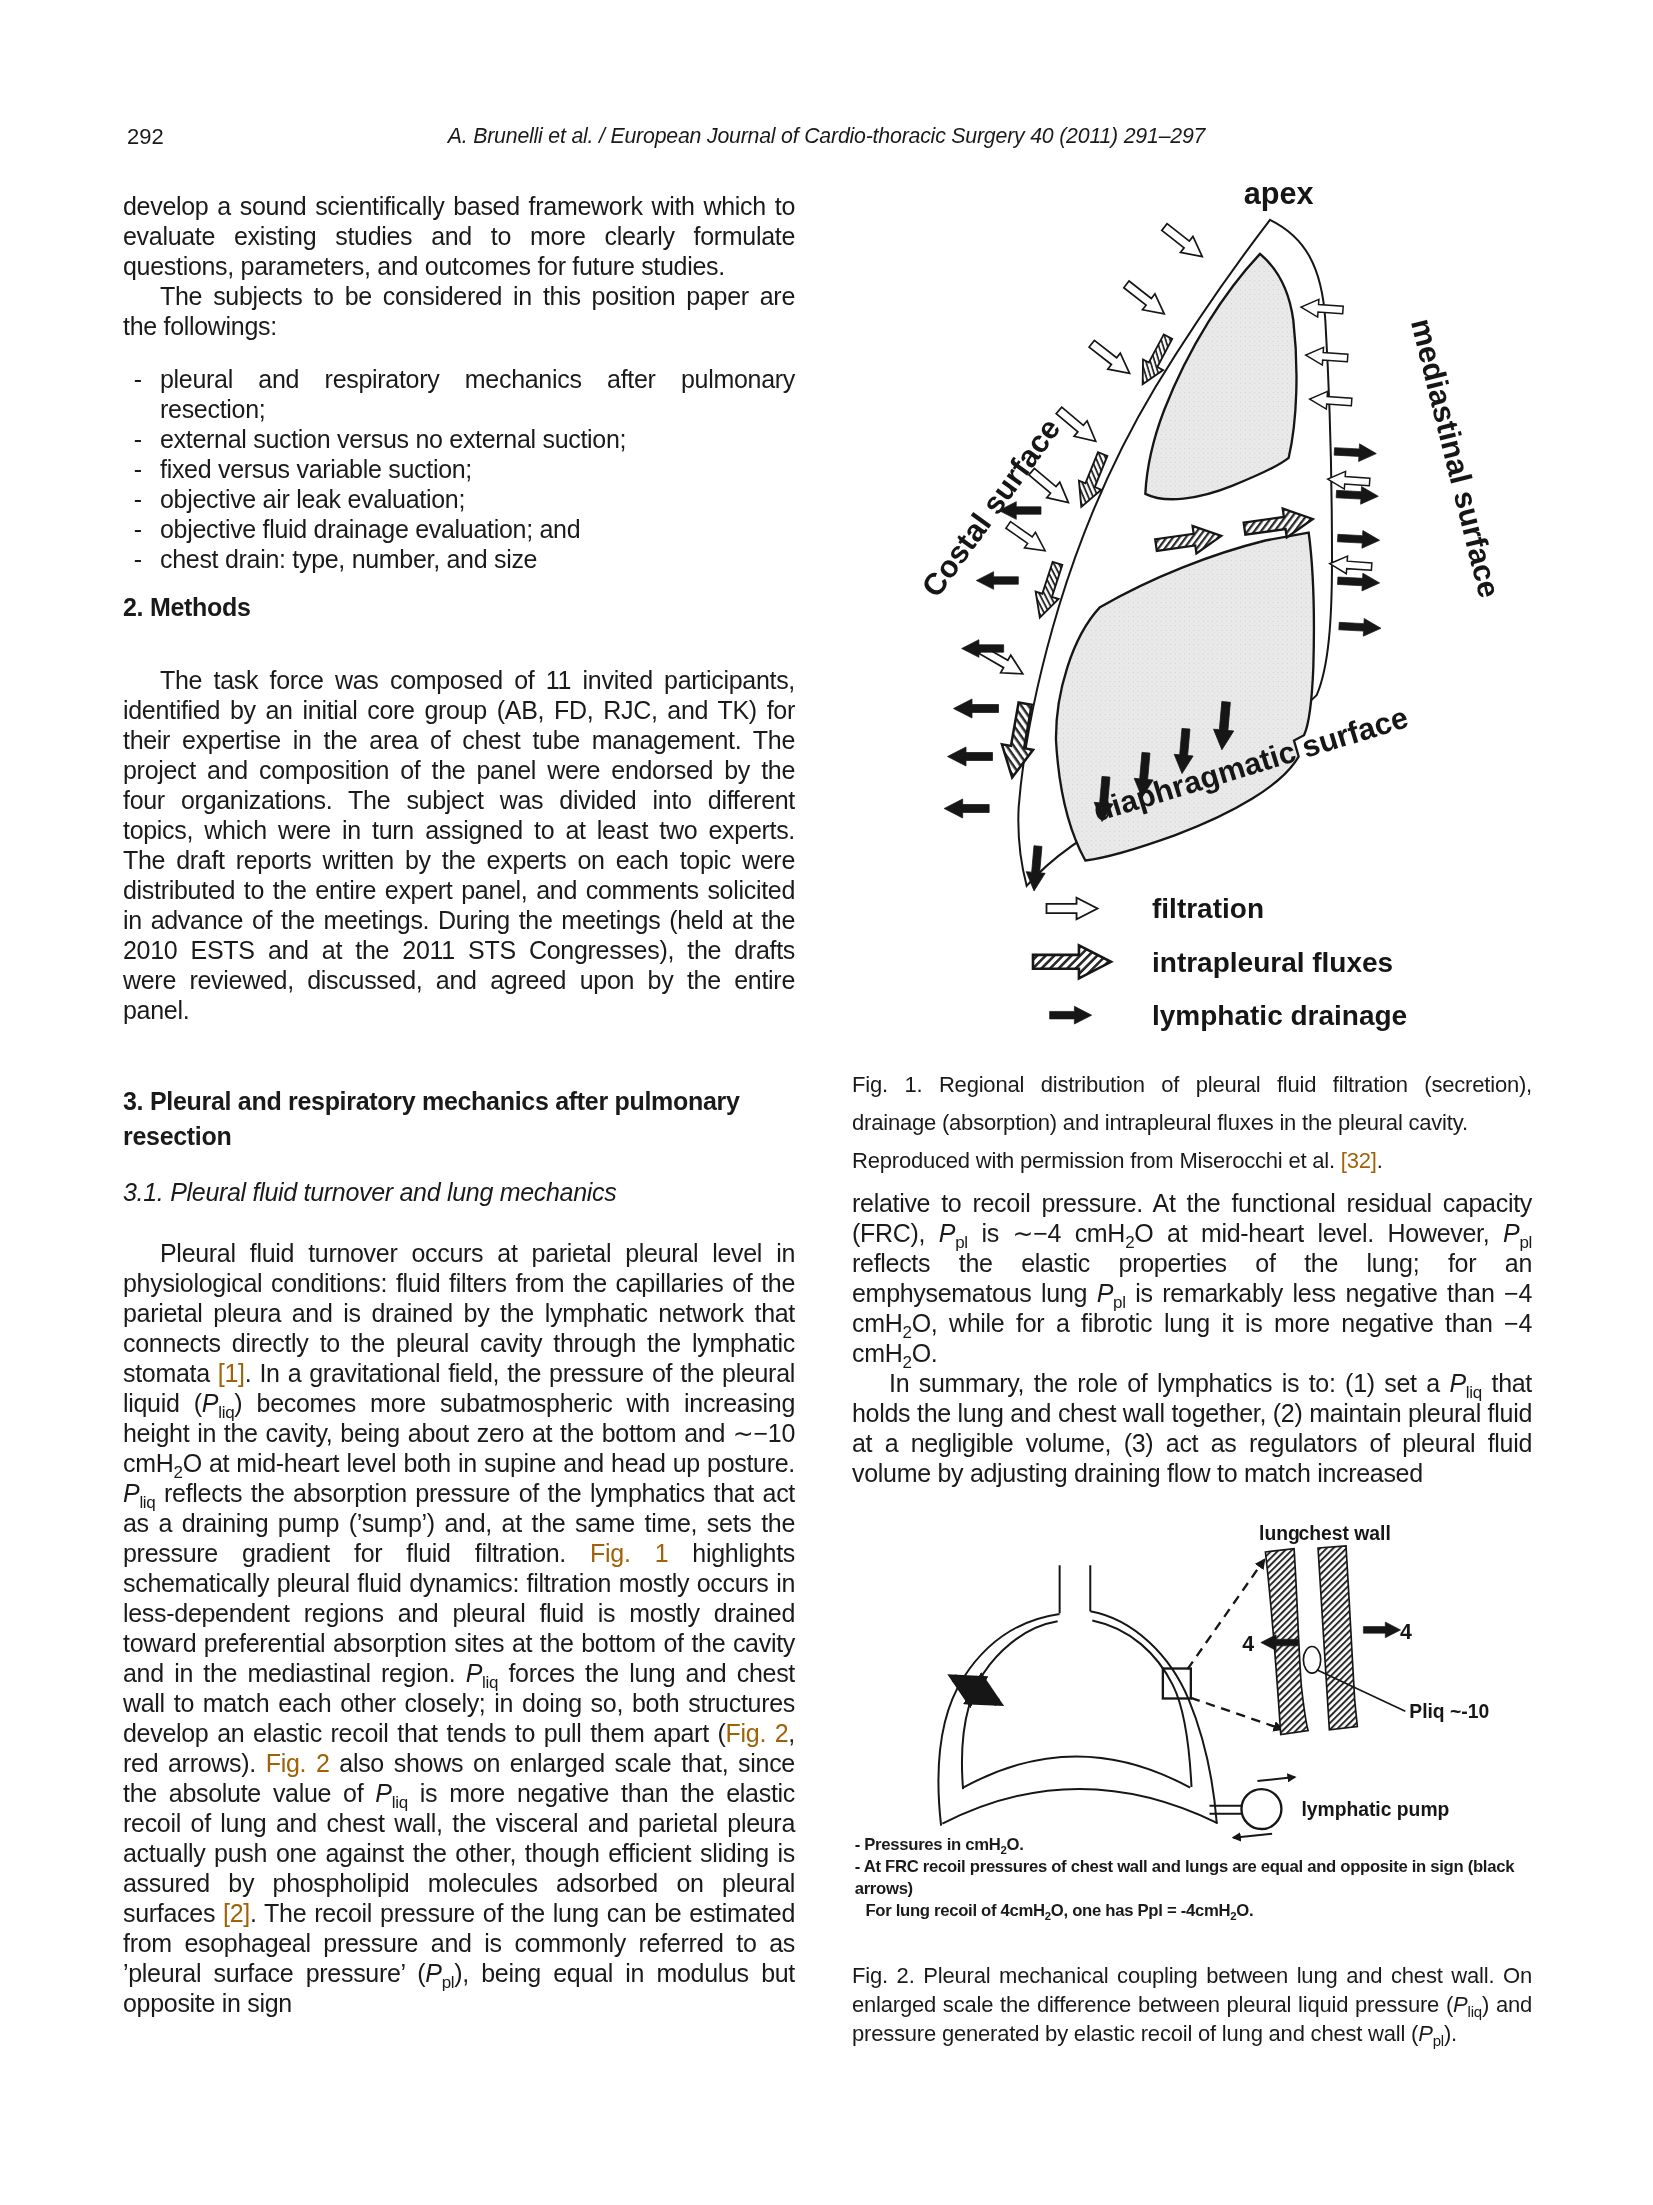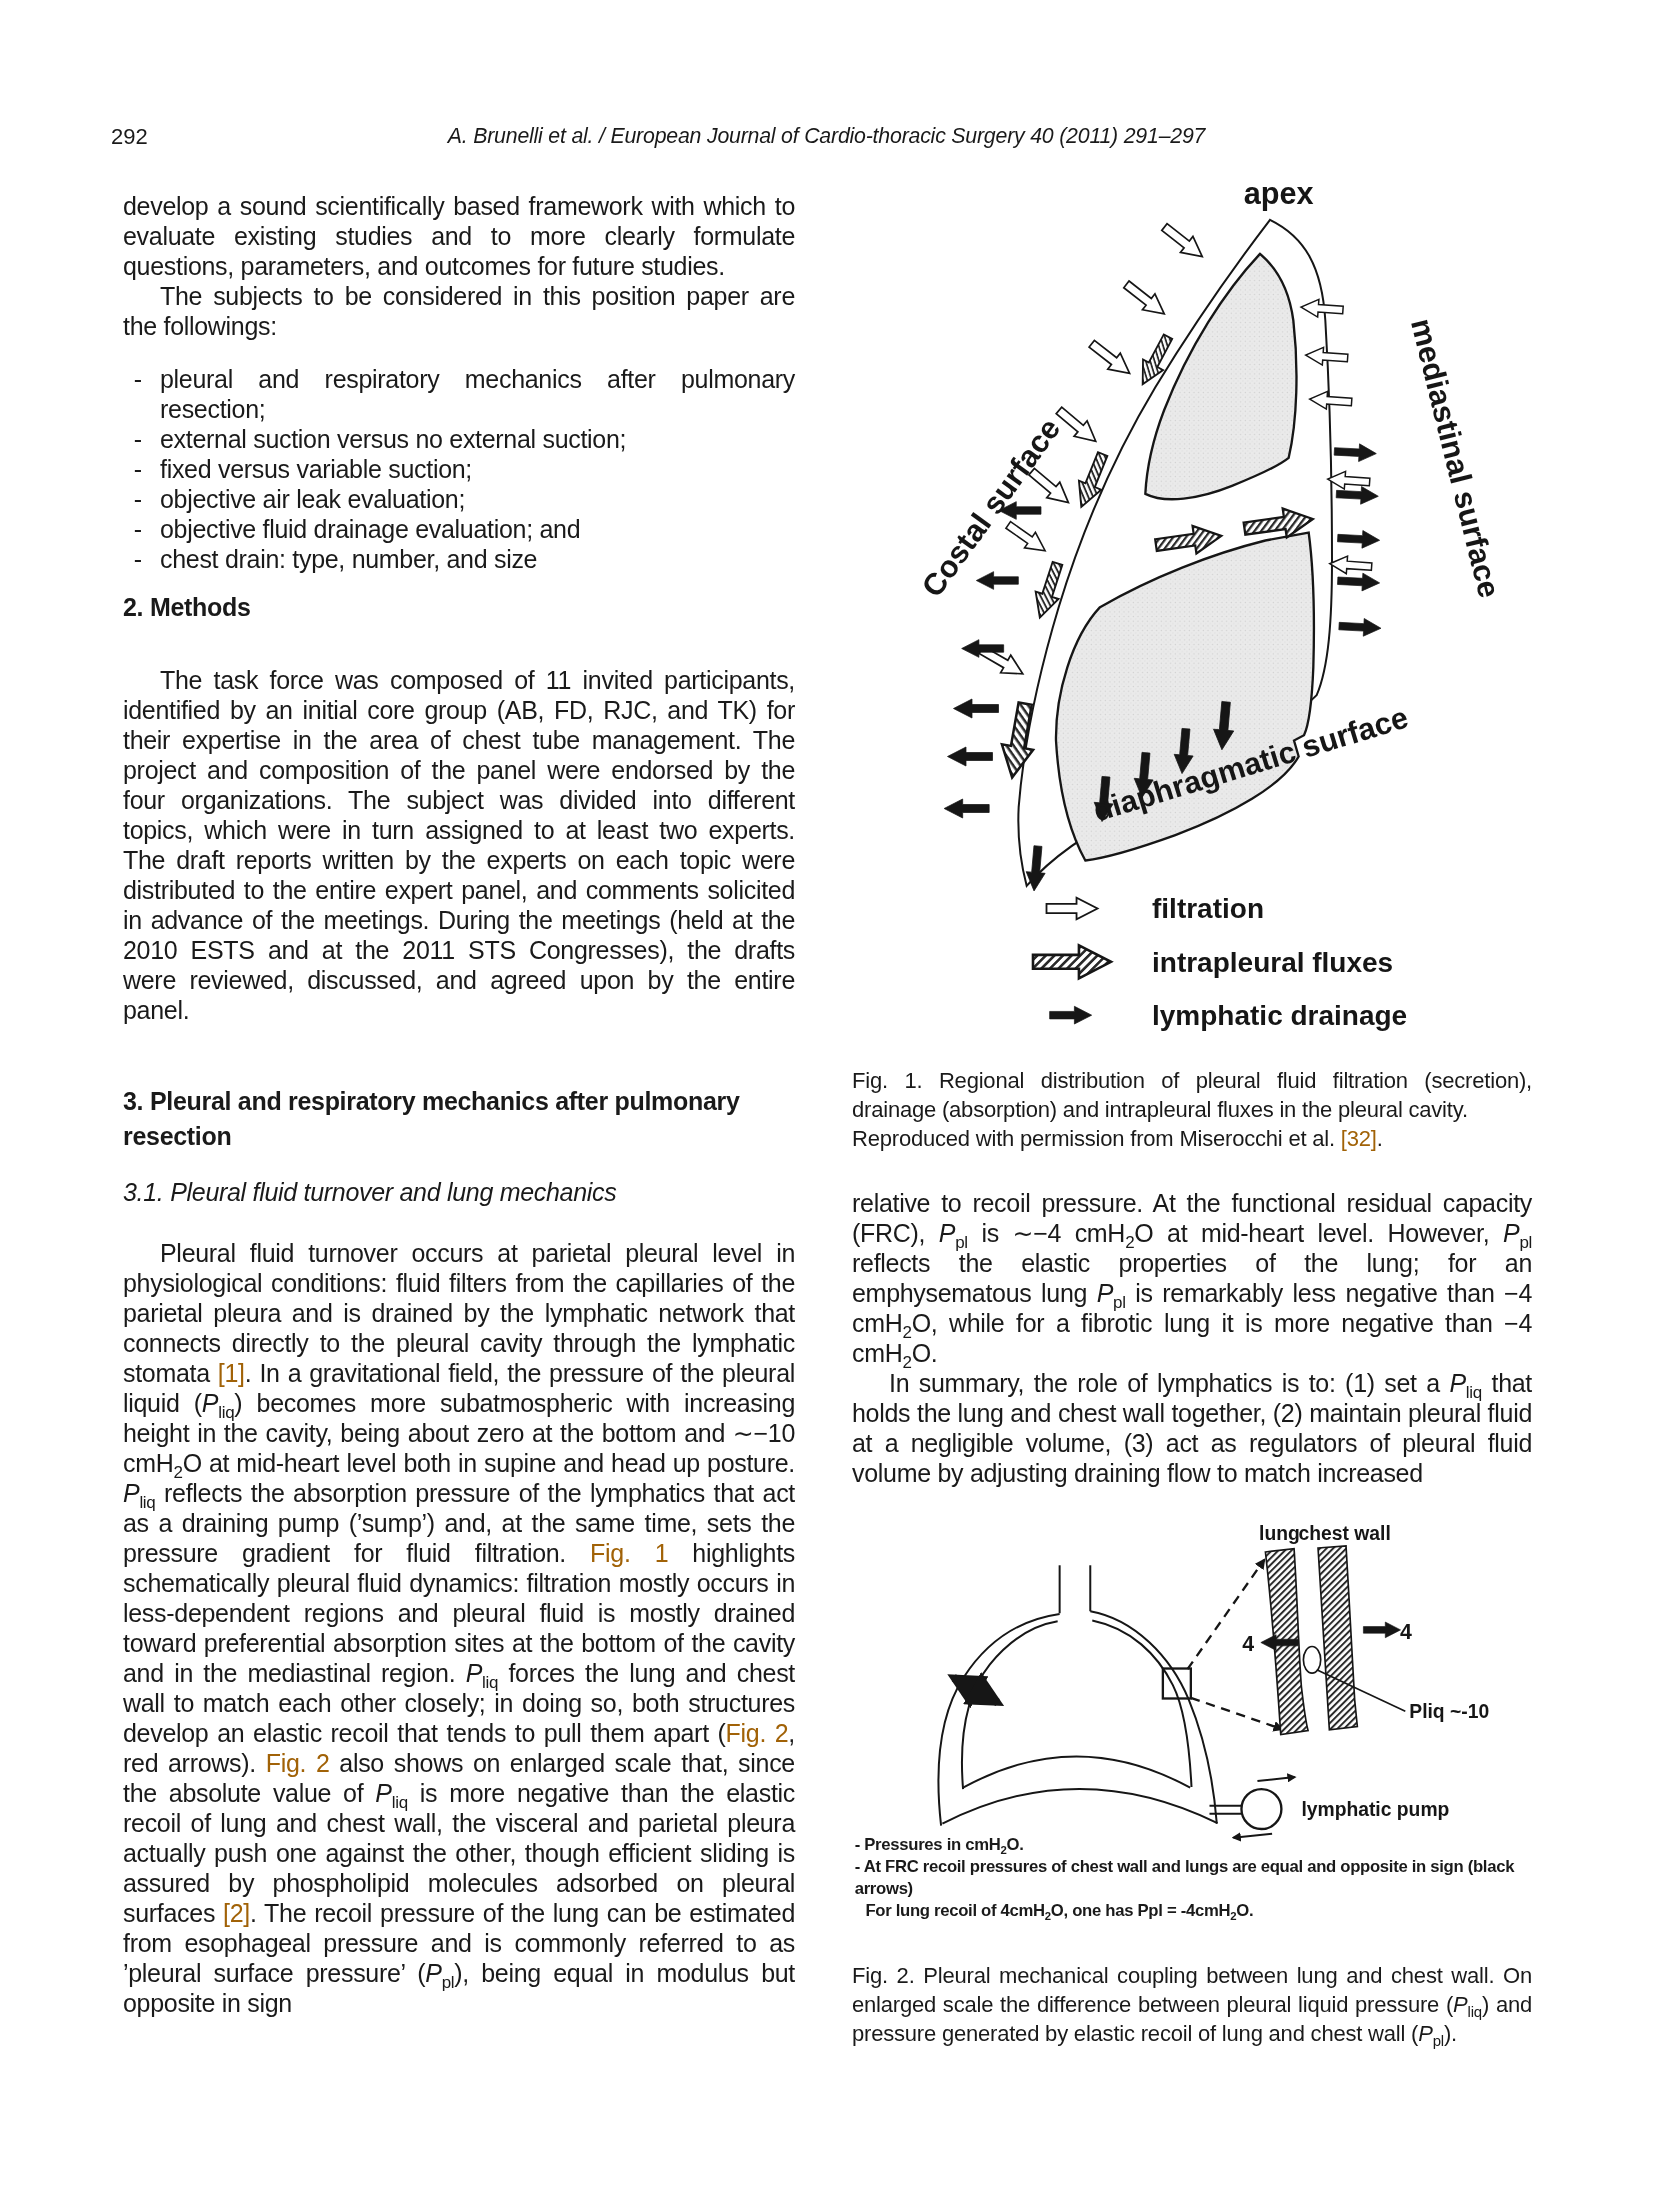--- a/index.html
+++ b/index.html
@@ -1,39 +1,39 @@
 <!DOCTYPE html>
 <html style="font-size:10.7px"><head>
 <meta charset="utf-8">
 <style>
   html,body{margin:0;padding:0;background:#9a9a9a;}
   #page{position:relative;width:1654px;height:2205px;background:#ffffff;overflow:hidden;
         font-family:"Liberation Sans","DejaVu Sans",sans-serif;color:#1a1a1a;}
   
-  .pagenum{position:absolute;left:111px;top:124px;font-size:22px;}
+  .pagenum{position:absolute;left:127px;top:124px;font-size:22px;}
   .runtitle{position:absolute;left:123px;width:1407px;top:124px;text-align:center;
             font-style:italic;font-size:21.3px;letter-spacing:-0.2px;}
   
   .leftcol{position:absolute;left:123px;top:191px;width:672px;}
   .rightcol{position:absolute;left:852px;top:0;width:680px;}
   .body-txt{font-size:25px;line-height:30px;letter-spacing:-0.3px;text-align:justify;margin:0;}
   .ind{text-indent:37px;}
   ul.dash{list-style:none;margin:23px 0 0 0;padding:0;}
   ul.dash li{position:relative;padding-left:37px;font-size:25px;line-height:30px;
              letter-spacing:-0.3px;text-align:justify;}
   ul.dash li::before{content:"-";position:absolute;left:10.7px;top:0;}
   .h2{font-weight:bold;font-size:25px;line-height:30px;letter-spacing:-0.3px;margin:18px 0 0 0;}
   .h2b{font-weight:bold;font-size:25px;line-height:35px;letter-spacing:-0.3px;margin:59px 0 0 0;}
   .h3i{font-style:italic;font-size:25px;line-height:30px;letter-spacing:-0.3px;margin:23px 0 0 0;}
   .mt64{margin-top:43px;} .mt46{margin-top:31px;}
   .lnk{color:#a16207;}
   sub{font-size:68%;line-height:0;}
   
   .fig1-svg{position:absolute;left:0;top:167px;width:680px;height:867px;overflow:visible;}
-  .fig1-cap{position:absolute;left:0;top:1066px;width:680px;font-size:22px;line-height:29px;
+  .fig1-cap{position:absolute;left:0;top:1066px;width:680px;font-size:22px;line-height:38px;
             letter-spacing:-0.2px;text-align:justify;}
   .fig1-credit{margin:0;text-align:left;}
   .rc-text{position:absolute;left:0;top:1188px;width:680px;}
   .fig2-svg{position:absolute;left:0;top:1520px;width:687px;height:333px;overflow:visible;}
   .fig2-notes{position:absolute;left:2.7px;top:1834px;width:680px;font-size:16.7px;line-height:22px;
               font-weight:bold;letter-spacing:-0.3px;}
   .fig2-notes .cont{padding-left:10.7px;}
   .fig2-cap{position:absolute;left:0;top:1961px;width:680px;font-size:22px;line-height:29px;
             letter-spacing:-0.2px;text-align:justify;}
   

